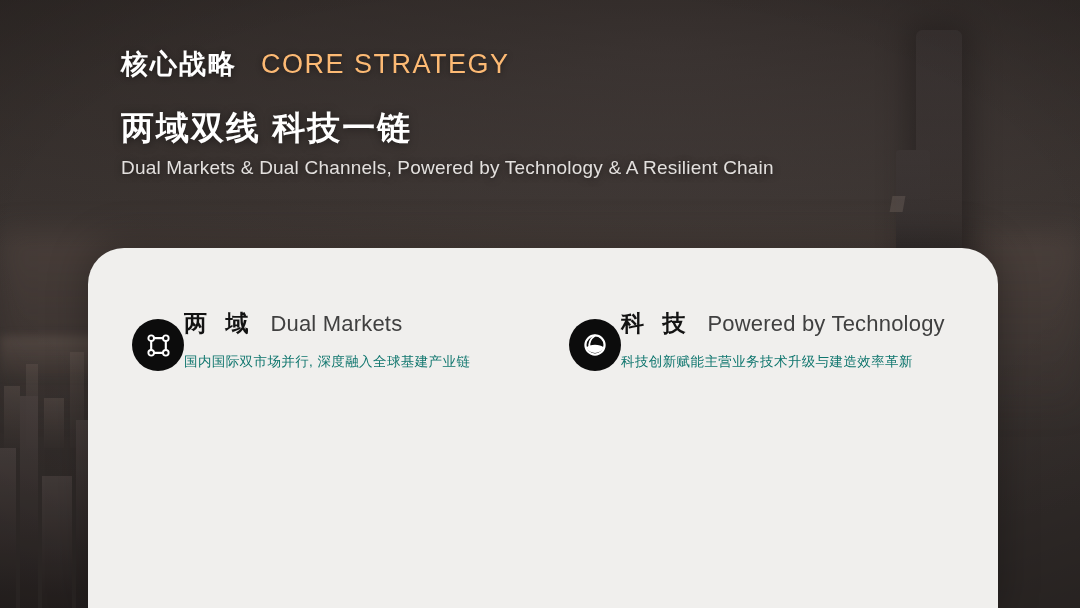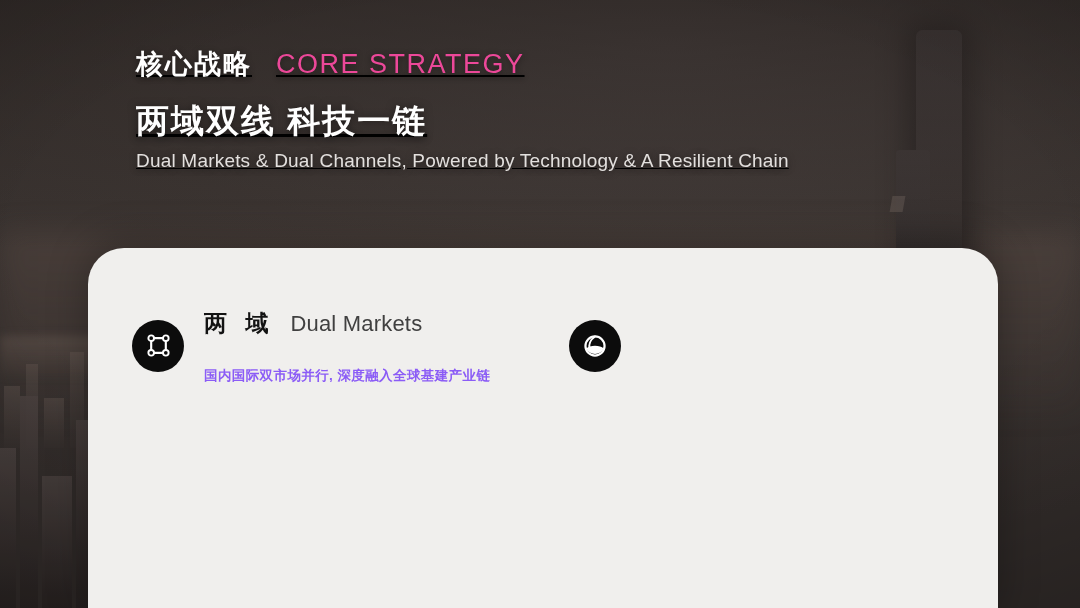--- a/index.html
+++ b/index.html
@@ -55,32 +55,32 @@
   .vignette {
     position:absolute; inset:0;
     background:radial-gradient(120% 100% at 50% 40%, rgba(0,0,0,0) 40%, rgba(0,0,0,.42) 100%);
   }
   .top-dark {
     position:absolute; left:0; right:0; top:0; height:250px;
     background:linear-gradient(to bottom, rgba(40,34,32,.62), rgba(40,34,32,0));
   }
 
   
-  .header { position:absolute; left:136px; top:46px; z-index:5;text-decoration:underline; }
+  .header { position:absolute; left:121px; top:46px; z-index:5; }
   .eyebrow { display:flex; align-items:baseline; gap:24px; }
   .eyebrow-cn {
     font-size:27px; font-weight:700; color:#ffffff; letter-spacing:2px;
     text-shadow:0 1px 6px rgba(0,0,0,.45);
   }
   .eyebrow-en {
-    font-size:27px; font-weight:300; color:#ec4899; letter-spacing:1.5px;
+    font-size:27px; font-weight:300; color:#fdba74; letter-spacing:1.5px;
     text-shadow:0 1px 6px rgba(0,0,0,.45);
   }
   .headline {
-    margin-top:17px;
+    margin-top:24px;
     font-size:33px; font-weight:700; color:#ffffff; letter-spacing:2px;
     text-shadow:0 1px 8px rgba(0,0,0,.5);
   }
   .subhead {
     margin-top:6px;
     font-size:19px; font-weight:300; color:#e3e0de; letter-spacing:.2px;
     text-shadow:0 1px 7px rgba(0,0,0,.5);
   }
 
   
@@ -91,40 +91,40 @@
     z-index:6;
     box-shadow:0 -6px 40px rgba(0,0,0,.30);
   }
   .grid {
     position:absolute; left:44px; right:44px; top:56px;
     display:grid;
     grid-template-columns:1fr 1fr;
     column-gap:52px;
     row-gap:62px;
   }
-  .item { display:flex; align-items:center; gap:20px; }
+  .item { display:flex; align-items:flex-end; }
   .badge {
     flex:0 0 auto;
     width:52px; height:52px; border-radius:50%;
     background:#0c0c0c;
     display:flex; align-items:center; justify-content:center;
     margin-top:2px;
   }
   .badge svg { display:block; }
   .item-body { padding-top:4px; min-width:0; }
   .titles { display:flex; align-items:baseline; gap:16px; white-space:nowrap; }
   .t-cn {
     font-size:23px; font-weight:700; color:#131313; letter-spacing:6px;
   }
   .t-en {
     font-size:22px; font-weight:300; color:#404040; letter-spacing:.2px;
   }
   .desc {
-    margin-top:28px;
-    font-size:13.5px; font-weight:700; color:#8b5cf6; letter-spacing:.4px;
+    margin-top:14px;
+    font-size:13.5px; font-weight:400; color:#0f766e; letter-spacing:.4px;
     white-space:nowrap;
   }
 </style>
 </head>
 <body>
 
 <div class="bg">
   <div class="bg-sky"></div>
   <div class="bg-haze"></div>
 
@@ -200,17 +200,24 @@
 
 
     <div class="item">
       <div class="badge">
         <svg width="28" height="28" viewBox="0 0 24 24">
           <circle cx="12" cy="12" r="8.2" fill="none" stroke="#fff" stroke-width="1.9"></circle>
           <path d="M4.6 14.2 C7.4 11.0 16.6 11.0 19.4 14.2 A8.2 8.2 0 0 1 4.6 14.2 Z" fill="#fff"></path>
           <path d="M12 3.9 C7.6 7.0 6.6 11.2 7.4 14.0" fill="none" stroke="#fff" stroke-width="1.7" stroke-linecap="round"></path>
         </svg>
       </div>
+      <div class="item-body">
+        <div class="titles">
+          <span class="t-cn">科 技</span>
+          <span class="t-en">Powered by Technology</span>
+        </div>
+        <div class="desc">科技创新赋能主营业务技术升级与建造效率革新</div>
+      </div>
     </div>
 
 
   </div>
 </div>
 
 </body></html>

